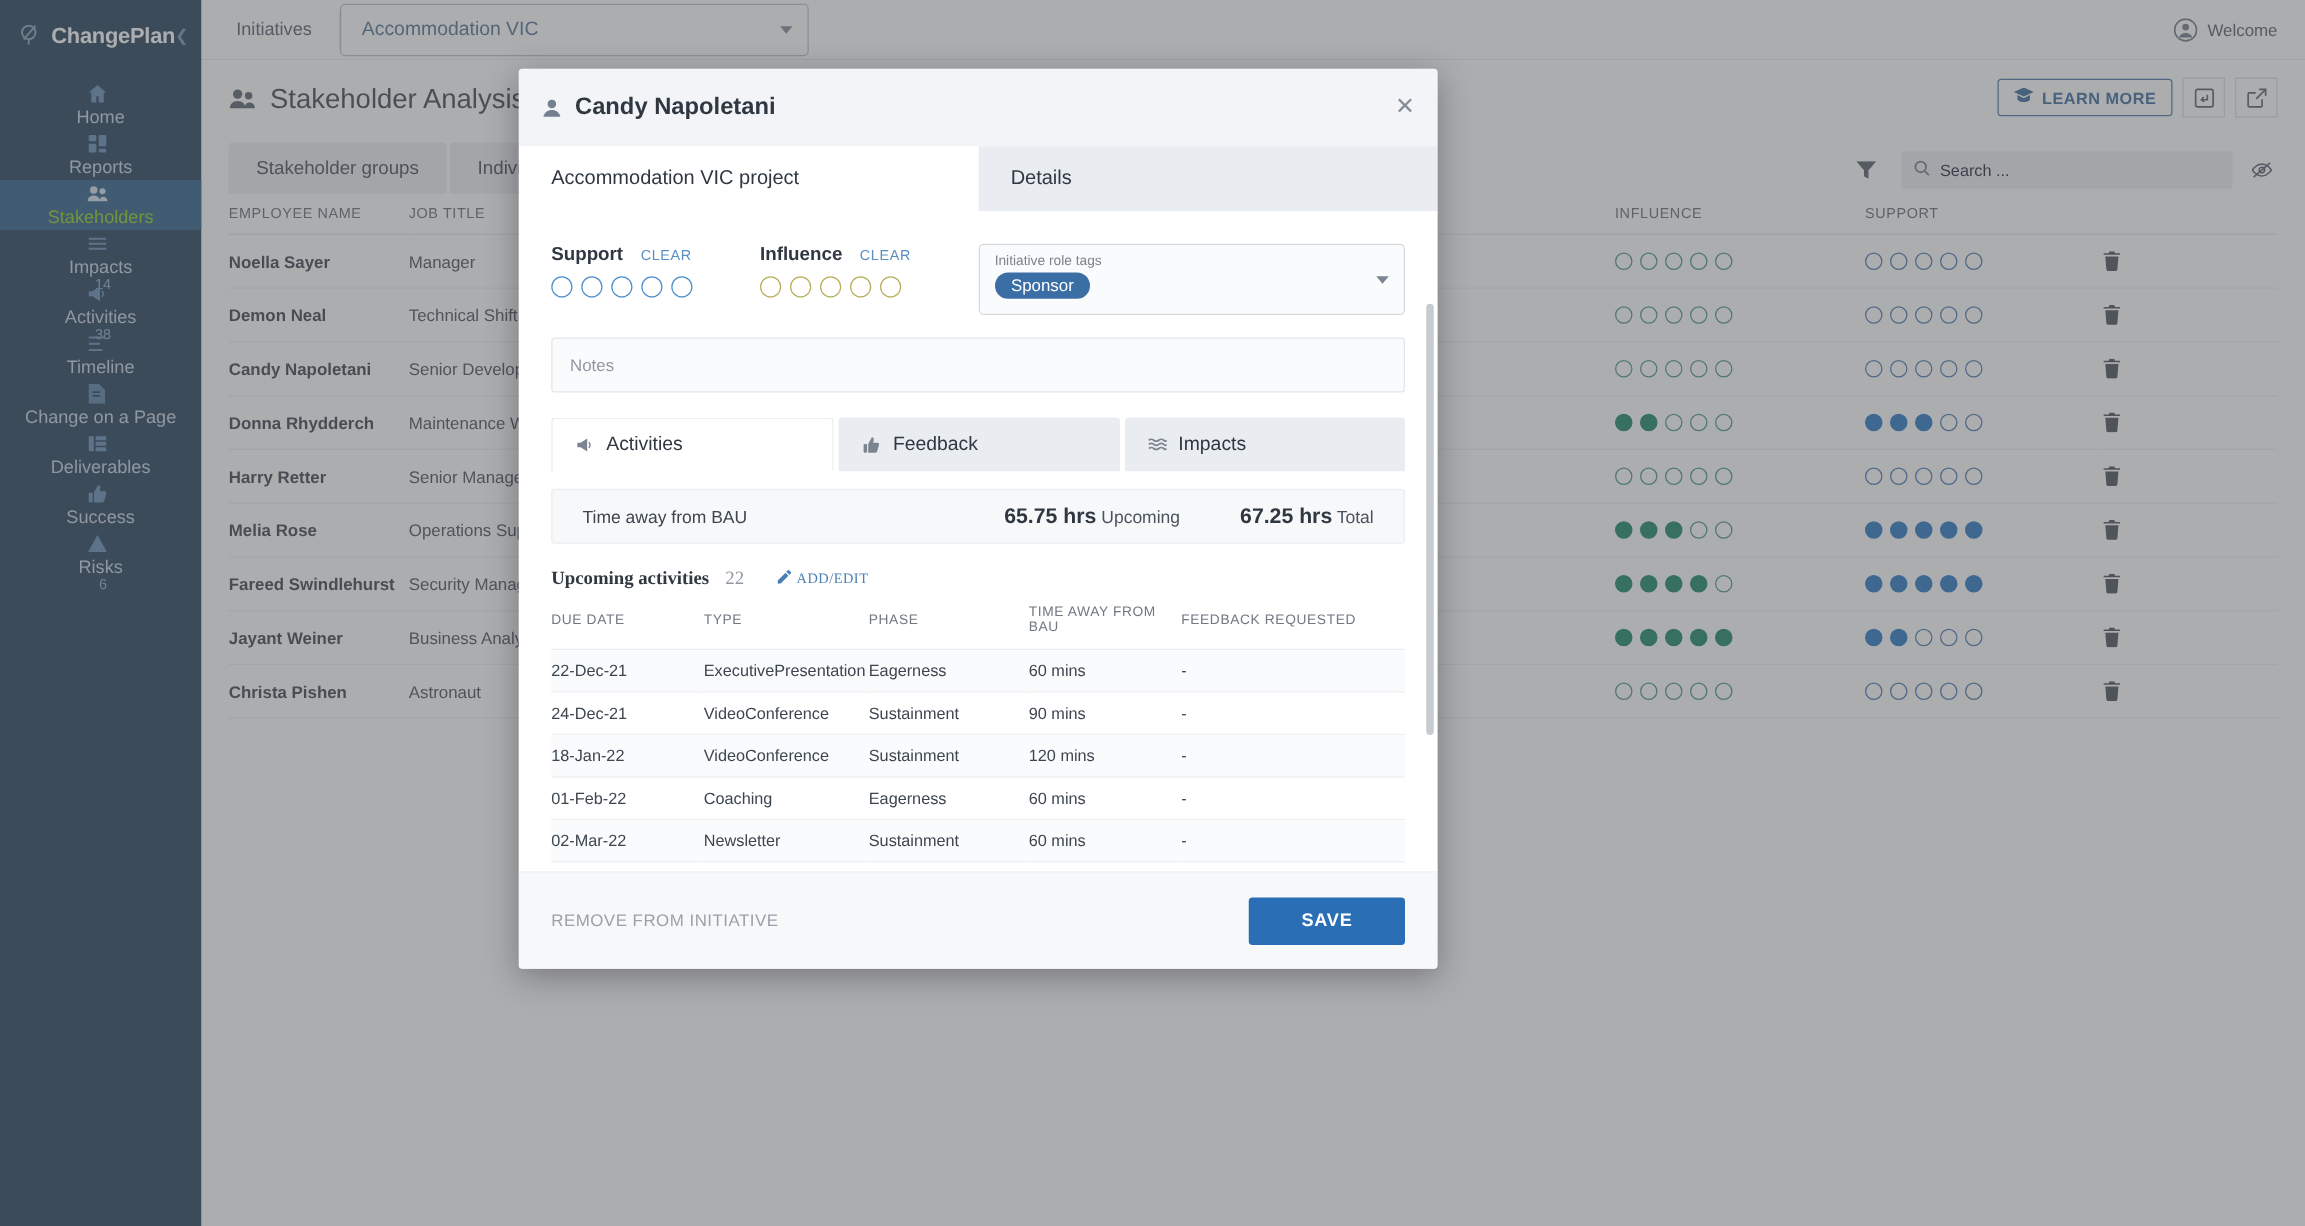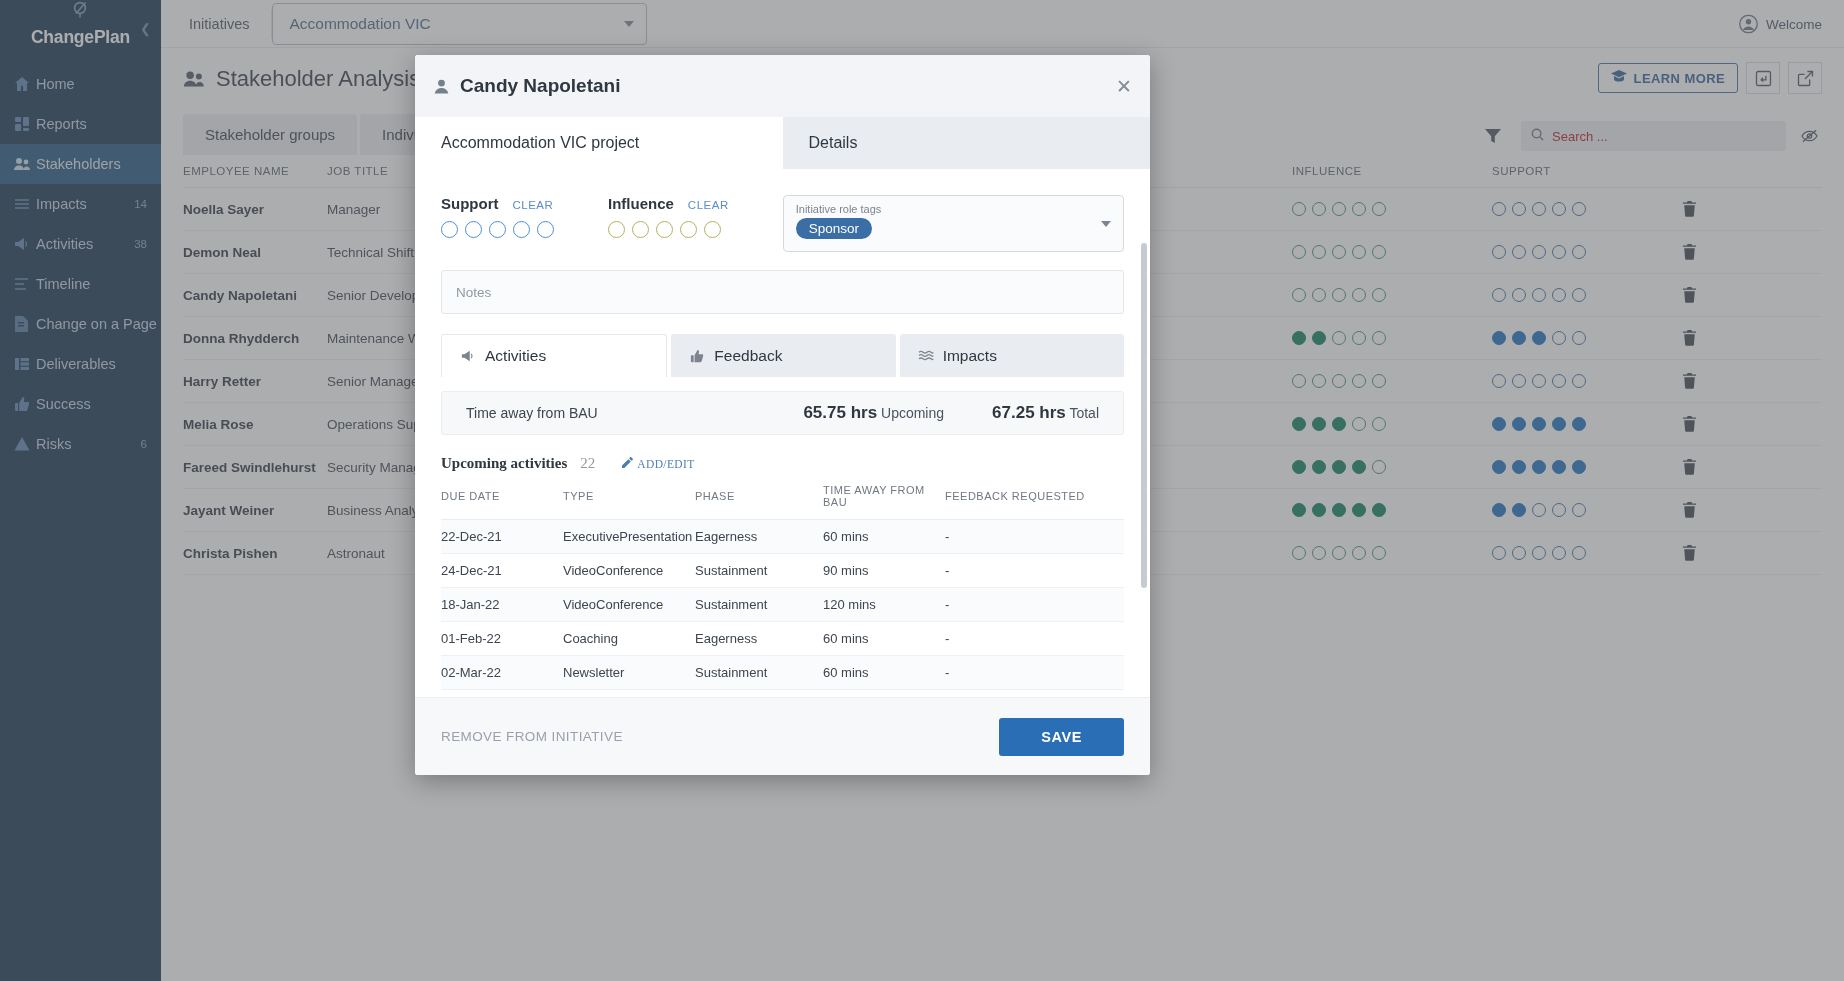--- a/index.html
+++ b/index.html
@@ -16,21 +16,20 @@
     position: absolute; left: 0; top: 0;
     width: 161px; height: 981px;
     background: #15324f;
     color: #c9d6e2;
     z-index: 5;
   }
   .sidebar-logo {
     display: flex; align-items: center; gap: 7px;
     height: 56px; padding: 0 14px;
     position: relative;
-    flex-direction: column;
   }
   .logo-mark {
     width: 20px; height: 20px; flex: 0 0 20px;
     position: relative;
   }
   .logo-mark svg { display: block; }
   .logo-text {
     font-size: 17.5px; font-weight: bold; color: #ffffff;
     letter-spacing: -0.2px; white-space: nowrap;
   }
@@ -39,33 +38,34 @@
     transform: translateY(-50%);
     font-size: 13px; color: #6f8ba6; line-height: 1;
   }
   .nav { margin-top: 8px; }
   .nav-item {
     display: flex; align-items: center;
     height: 40px; padding: 0 14px;
     font-size: 14.5px; color: #c3d2df;
     position: relative;
     cursor: pointer;
+    flex-direction: column;
   }
   .nav-item .nav-ico {
     width: 22px; flex: 0 0 22px;
     display: flex; align-items: center; justify-content: flex-start;
     color: #5d87b0;
   }
   .nav-item .nav-label { flex: 1 1 auto; white-space: nowrap; }
   .nav-item .nav-badge {
     font-size: 11.5px; color: #8ca4bb; padding-left: 4px;
   }
   .nav-item.active {
     background: #1e557f;
-    color: #e5e5e5;
+    color: #84cc16;
   }
   .nav-item.active .nav-ico { color: #cfe0ef; }
 
   
   .main {
     position: absolute; left: 161px; top: 0;
     width: 1683px; height: 981px;
     background: #ffffff;
   }
   .topbar {
@@ -144,21 +144,21 @@
   .toolbar-right {
     position: absolute; right: 0; bottom: 4px;
     display: flex; align-items: center; gap: 10px;
   }
   .funnel { width: 36px; height: 30px; display: flex; align-items: center; justify-content: center; color: #4a5360; }
   .search-box {
     width: 265px; height: 30px;
     background: #eceef1; border-radius: 2px;
     display: flex; align-items: center; gap: 8px;
     padding: 0 10px;
-    font-size: 13px; color: #b91c1c;
+    font-size: 13px; color: #0f172a;
   }
   .eye { width: 26px; display: flex; align-items: center; justify-content: center; color: #4a5360; }
 
   table.stk { width: 100%; border-collapse: collapse; table-layout: fixed; }
   table.stk th {
     text-align: left;
     font-size: 11.5px; letter-spacing: .5px;
     color: #5c646f; font-weight: normal;
     padding: 10px 0 10px 0;
     border-bottom: 1px solid #e6e8eb;

